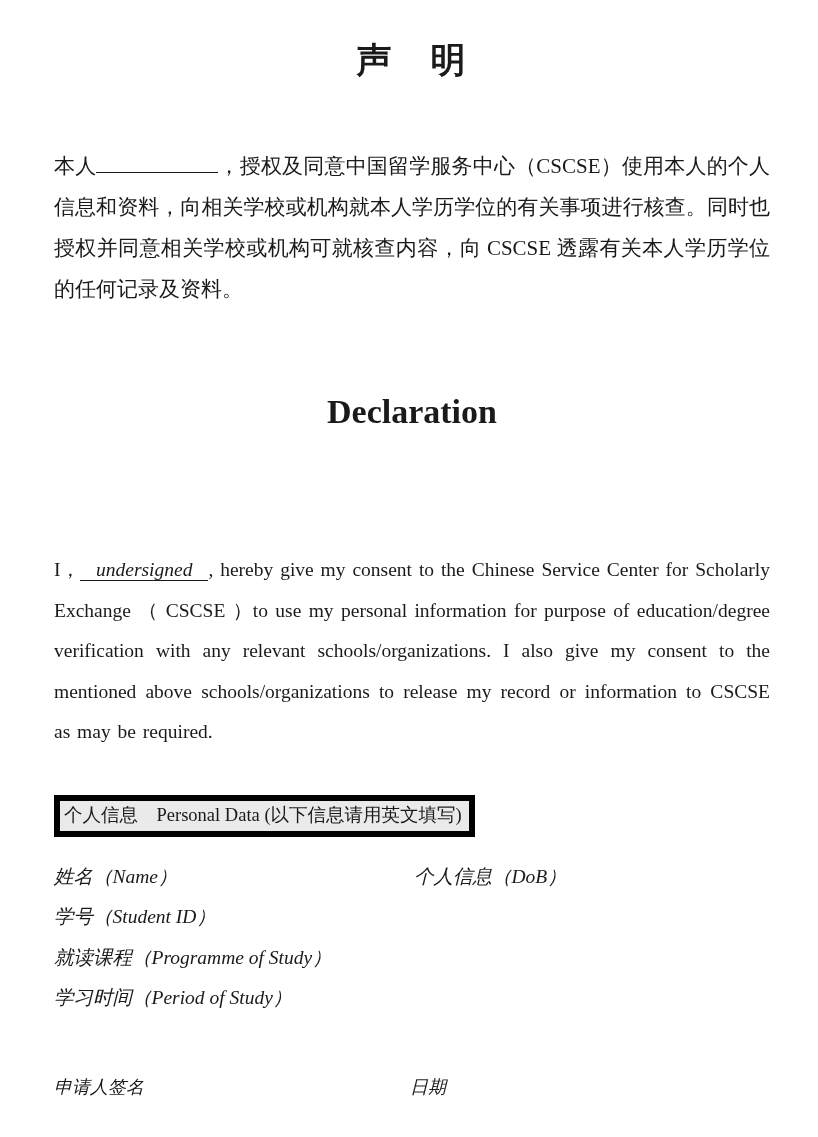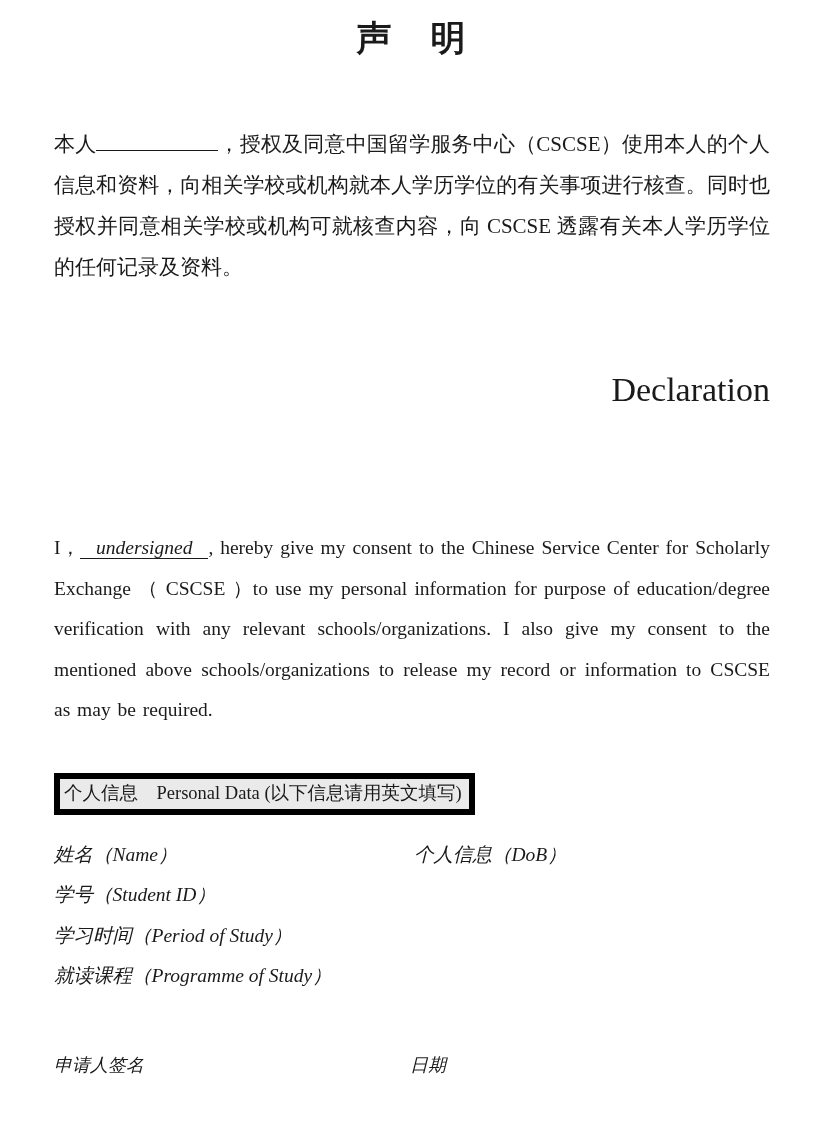--- a/index.html
+++ b/index.html
@@ -11,21 +11,22 @@
     width: 818px;
     height: 1137px;
     font-family: "Liberation Serif", "DejaVu Serif", serif;
     color: #1a1a1a;
     overflow: hidden;
   }
   .page {
     box-sizing: border-box;
     width: 818px;
     height: 954px;
-    padding: 14px 48px 0 54px;
+    padding: 28px 48px 0 54px;
+    margin-top: 8px;
   }
   .title-cn {
     margin: 0;
     text-align: center;
     font-size: 35px;
     font-weight: 700;
     line-height: 50px;
     letter-spacing: 2px;
   }
   .para-cn {
@@ -36,23 +37,23 @@
   }
   .blank-cn {
     display: inline-block;
     width: 122px;
     height: 20px;
     border-bottom: 1.5px solid #1a1a1a;
     vertical-align: baseline;
   }
   .title-en {
     margin: 80px 0 0 0;
-    text-align: right;
+    text-align: center;
     font-size: 34px;
-    font-weight: 400;
+    font-weight: 700;
     line-height: 44px;
   }
   .para-en {
     margin: 116px 0 0 0;
     font-size: 19.5px;
     line-height: 40.5px;
     text-align: justify;
     word-spacing: 2px;
   }
   .underline-en {
@@ -106,25 +107,25 @@
   <div class="fields">
     <div class="field-row">
       <span class="cell">姓名（Name）</span>
       <span class="cell">个人信息（DoB）</span>
     </div>
     <div class="field-row">
       <span class="cell">学号（Student ID）</span>
       <span class="cell"></span>
     </div>
     <div class="field-row">
-      <span class="cell">学习时间（Period of Study）</span>
+      <span class="cell">就读课程（Programme of Study）</span>
       <span class="cell"></span>
     </div>
     <div class="field-row">
-      <span class="cell">就读课程（Programme of Study）</span>
+      <span class="cell">学习时间（Period of Study）</span>
       <span class="cell"></span>
     </div>
   </div>
 
   <div class="sig-row cn">
     <span class="cell">申请人签名</span>
     <span class="cell">日期</span>
   </div>
 
 

